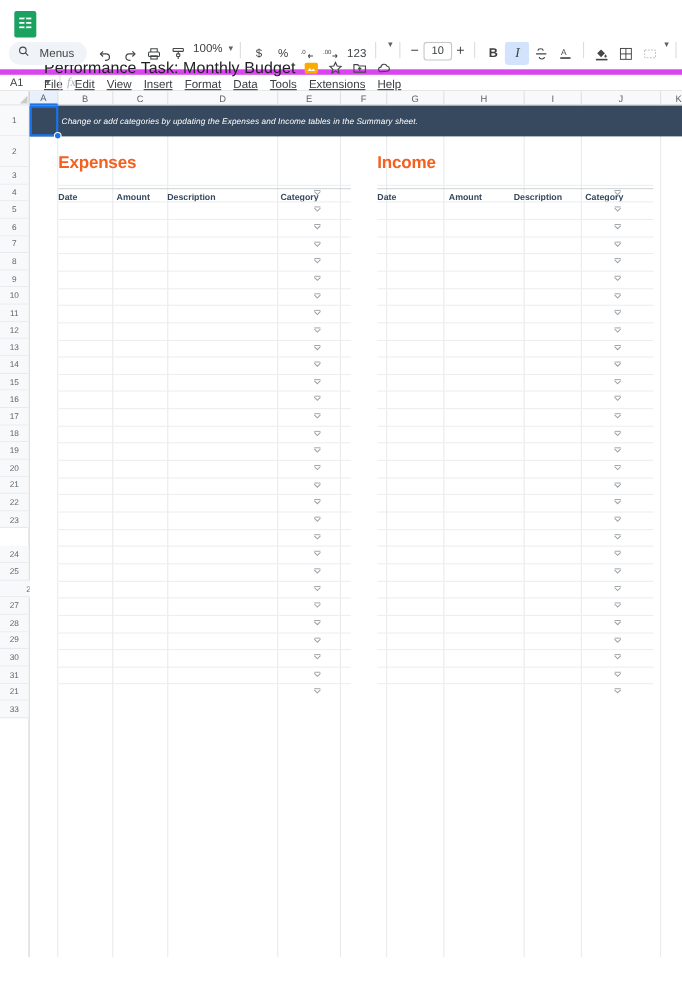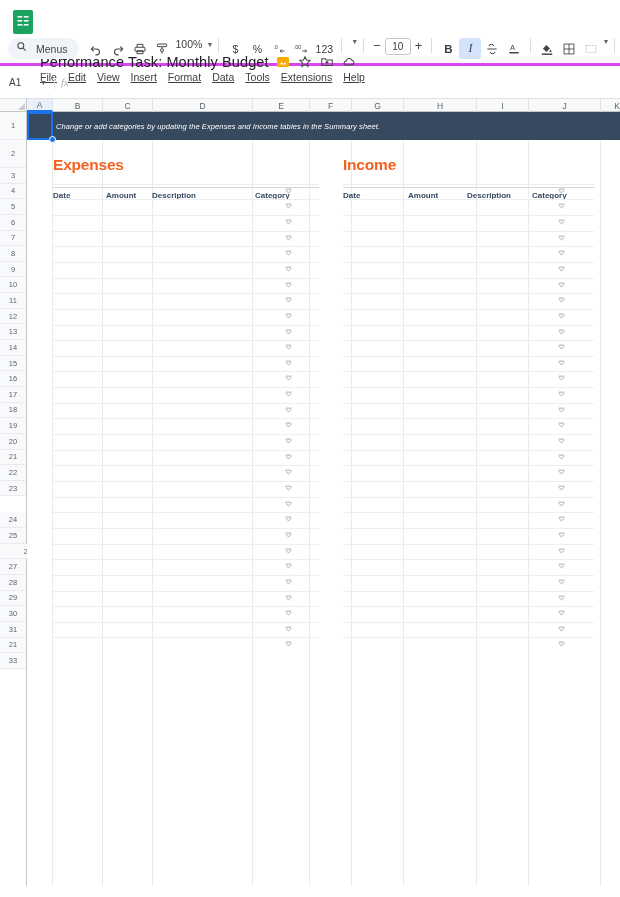--- a/index.html
+++ b/index.html
@@ -55,22 +55,22 @@
     font-size: 10px; color: #3c4043; flex: none;
   }
   .pm { font-size: 13px; color: #444746; padding: 0 4px; flex: none; }
   .tb-b { font-size: 11.5px; font-weight: bold; color: #3c4043; }
   .tb-i { font-size: 12px; font-style: italic; font-family: "Liberation Serif", serif; color: #3c4043; }
   .tb-btn.active { background: #d3e3fd; }
   .tb-btn.disabled { opacity: .35; }
 
   
   .formulabar {
-    height: 36px; display: flex; align-items: center;
-    border-top: 3px solid #d946ef; border-bottom: 1px solid #e0e0e0; background: #fff;
+    height: 20px; display: flex; align-items: center;
+    border-top: 5px solid #d946ef; border-bottom: 1px solid #e0e0e0; background: #fff;
   }
   .namebox {
     width: 52px; display: flex; align-items: center; justify-content: space-between;
     padding: 0 5px 0 9px; font-size: 10px; color: #3c4043;
   }
   .fx-sep { width: 1px; height: 13px; background: #e0e0e0; margin: 0 6px 0 2px; }
   .fx { font-size: 11px; color: #b0b3b6; font-style: italic; font-family: "Liberation Serif", serif; }
   .fx-input { flex: 1; font-size: 10.5px; color: #202124; padding-left: 8px; }
 
   

